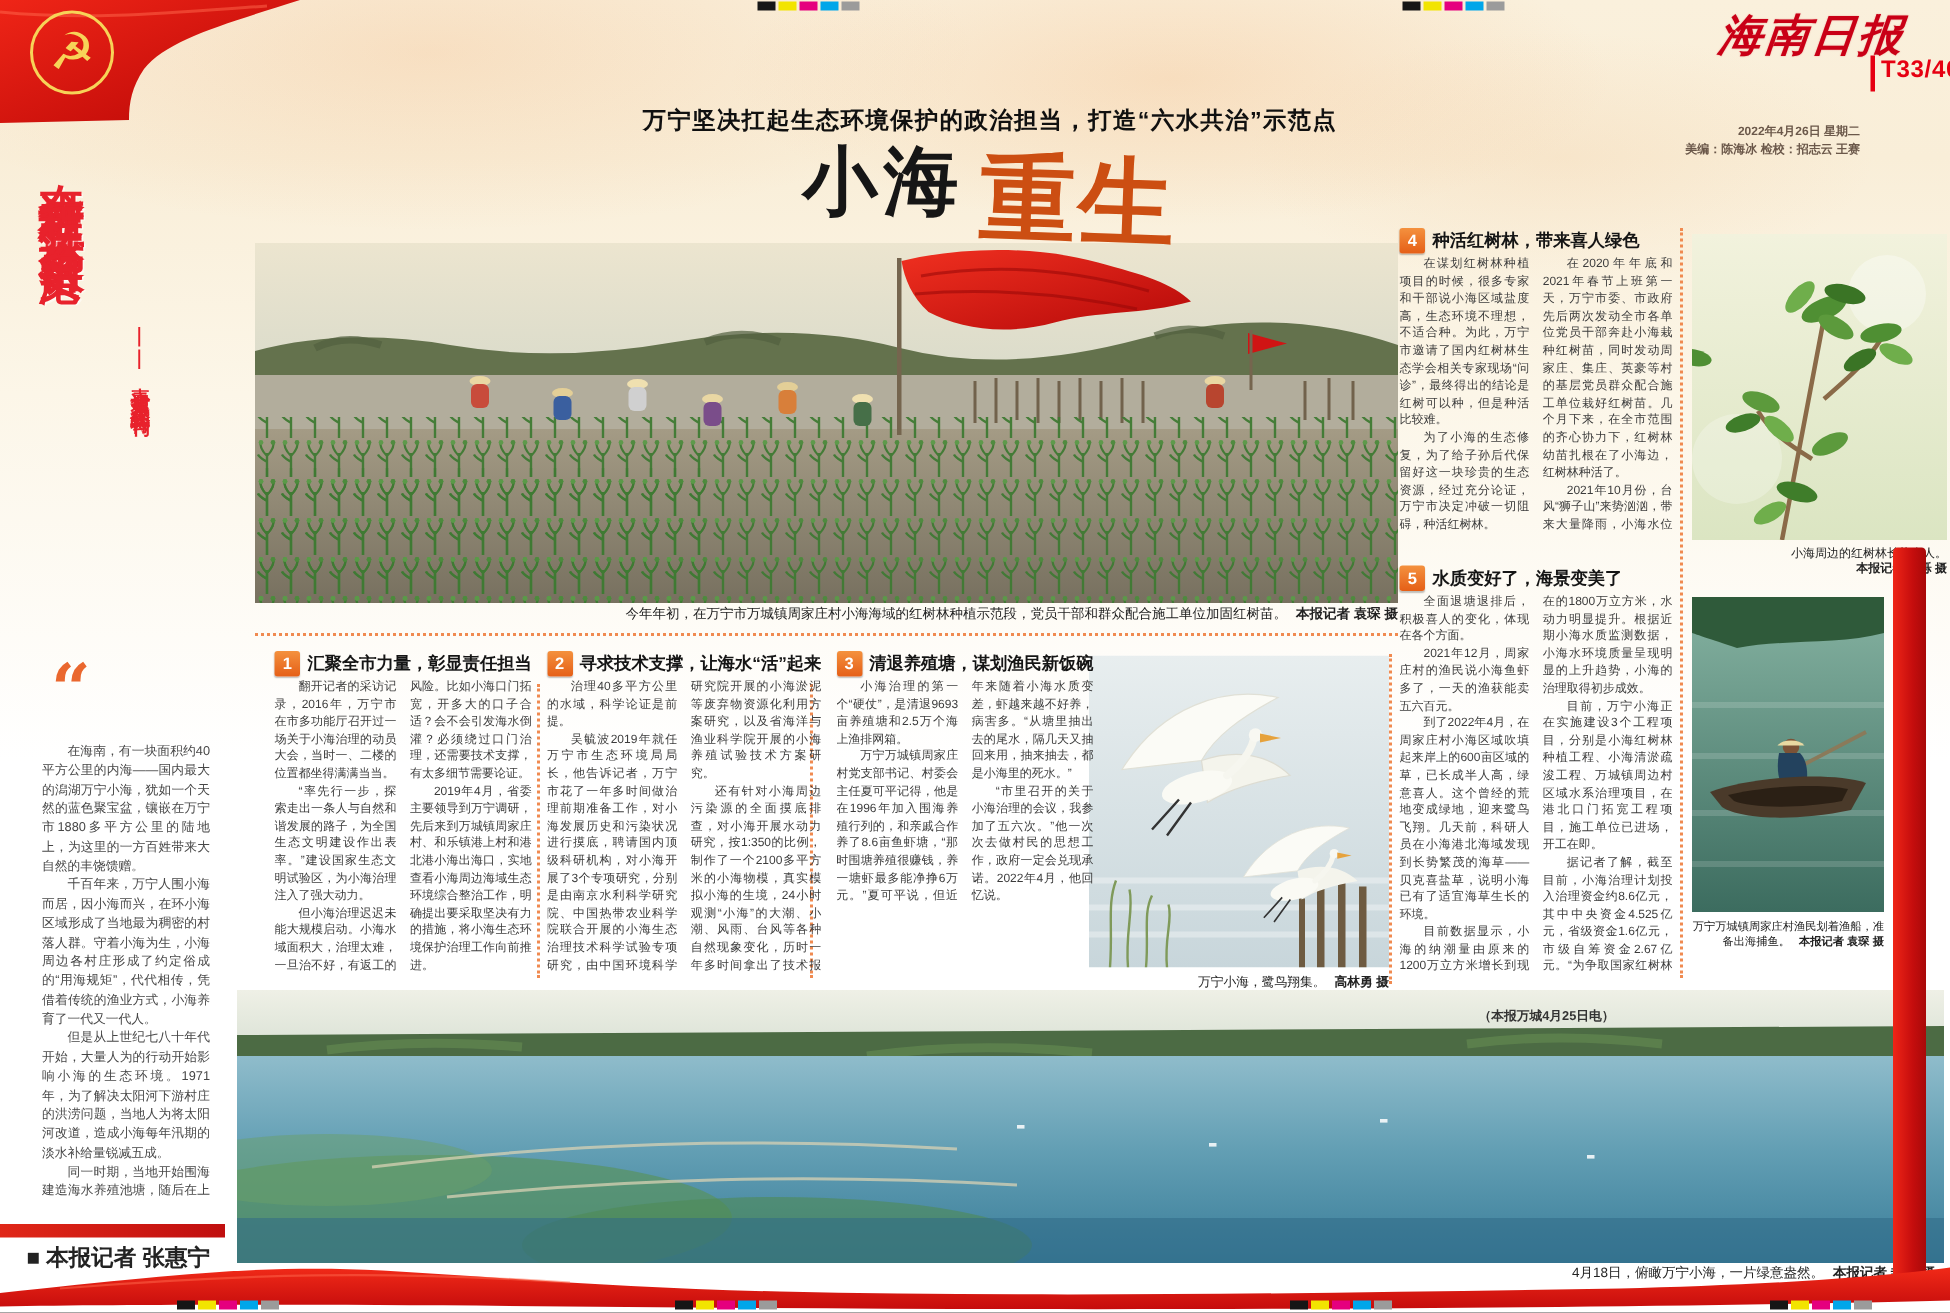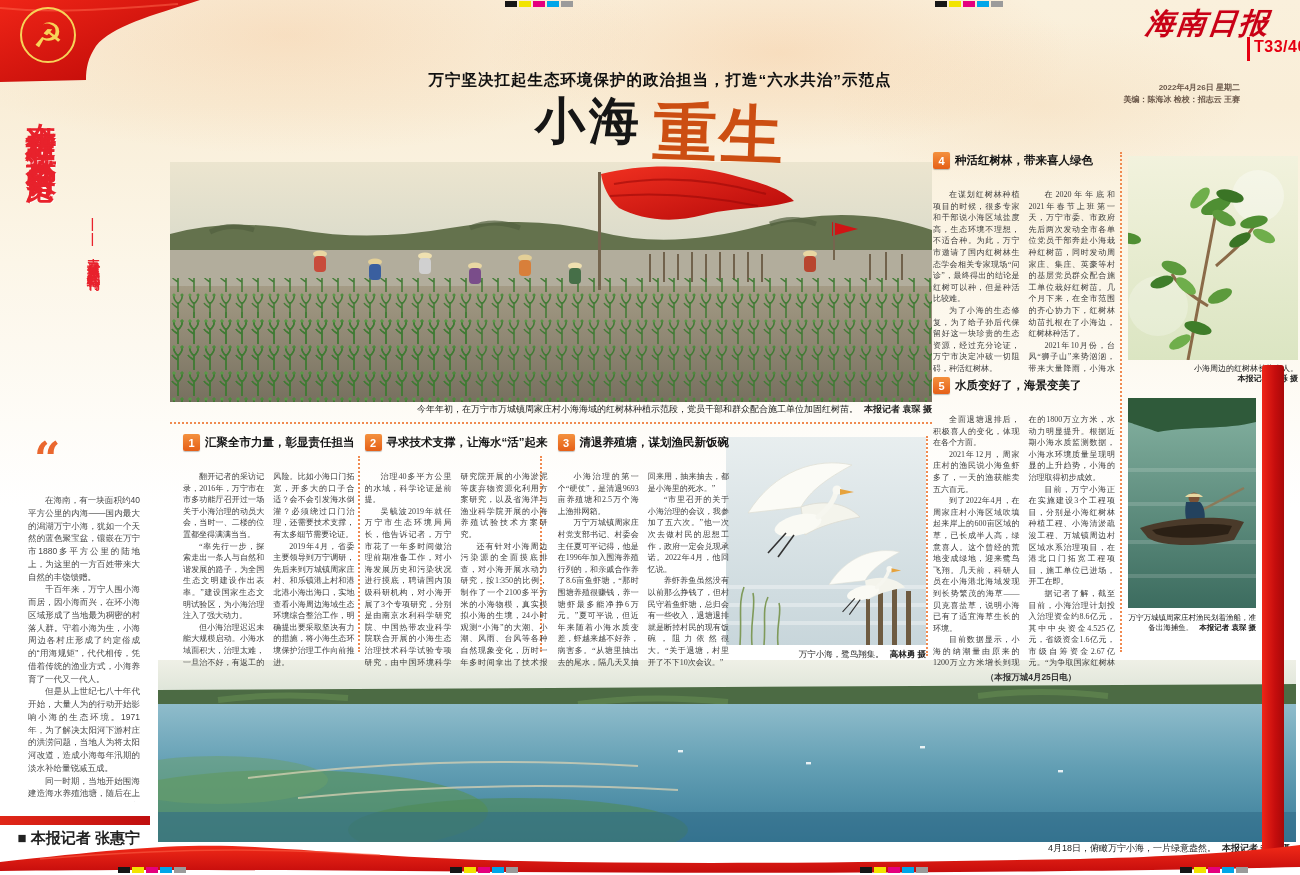--- a/index.html
+++ b/index.html
@@ -49,22 +49,22 @@
   .cap .credit{font-weight:700;margin-left:6px;white-space:nowrap;}
   .capr{text-align:right;}
   .dot-h{border-top:2px dotted #f08a50;height:0;}
   .dot-v{border-left:2px dotted #f08a50;width:0;}
   
   .sec-head{display:flex;align-items:center;gap:5px;}
   .sec-num{width:17px;height:17px;flex:0 0 17px;background:linear-gradient(180deg,#f4913e,#e55f17);
     color:#fff;font-weight:900;font-size:11px;display:flex;align-items:center;justify-content:center;
     border-radius:2px;box-shadow:0 1px 1px rgba(0,0,0,.25);}
   .sec-title{font-size:11.5px;font-weight:900;color:#151515;white-space:nowrap;}
-  .sec-body{margin-top:20px;column-count:2;column-gap:9px;font-size:8px;line-height:1.45;
-    color:#3c3c3c;text-align:justify;overflow:hidden;font-family:Liberation Serif, serif;}
+  .sec-body{margin-top:1px;column-count:2;column-gap:9px;font-size:8px;line-height:1.45;
+    color:#3c3c3c;text-align:justify;overflow:hidden;}
   .sec-body p{margin:0;text-indent:2em;}
   .mid-secs{left:183px;top:434px;width:537px;display:grid;grid-template-columns:1fr 1fr 1fr;gap:10px;z-index:3;}
   .mid-secs .sec-body{height:198px;}
   .rsec{left:933px;width:182px;z-index:3;}
   .dateline{left:950px;top:672px;width:162px;text-align:center;font-size:8.5px;font-weight:700;color:#333;z-index:4;}
   .ribbon-v{left:1262px;top:365px;width:22px;height:496px;z-index:5;
     background:linear-gradient(90deg,#ef2517,#c50d0d 60%,#a80909);border-radius:3px 3px 0 0;}
 </style>
 </head>
 <body>
@@ -226,21 +226,20 @@
     </article>
     <article>
       <div class="sec-head">
         <span class="sec-num">3</span>
         <span class="sec-title">清退养殖塘，谋划渔民新饭碗</span>
       </div>
       <div class="sec-body">
           <p>小海治理的第一个“硬仗”，是清退9693亩养殖塘和2.5万个海上渔排网箱。</p>
           <p>万宁万城镇周家庄村党支部书记、村委会主任夏可平记得，他是在1996年加入围海养殖行列的，和亲戚合作养了8.6亩鱼虾塘，“那时围塘养殖很赚钱，养一塘虾最多能净挣6万元。”夏可平说，但近年来随着小海水质变差，虾越来越不好养，病害多。“从塘里抽出去的尾水，隔几天又抽回来用，抽来抽去，都是小海里的死水。”</p>
           <p>“市里召开的关于小海治理的会议，我参加了五六次。”他一次次去做村民的思想工作，政府一定会兑现承诺。2022年4月，他回忆说。</p>
-          <p>养虾养鱼虽然没有以前那么挣钱了，但村民守着鱼虾塘，总归会有一些收入，退塘退排就是断掉村民的现有饭碗，阻力依然很大。“关于退塘，村里开了不下10次会议。”</p>
         </div>
     </article>
   </div>
 
   <div class="abs dot-v" style="left:358px;top:456px;height:196px;"></div>
   <div class="abs dot-v" style="left:540px;top:456px;height:196px;"></div>
   <div class="abs dot-v" style="left:926px;top:436px;height:220px;"></div>
   <div class="abs dot-v" style="left:1120px;top:152px;height:500px;"></div>
 
   <figure class="abs" style="left:726px;top:437px;width:200px;height:208px;">

